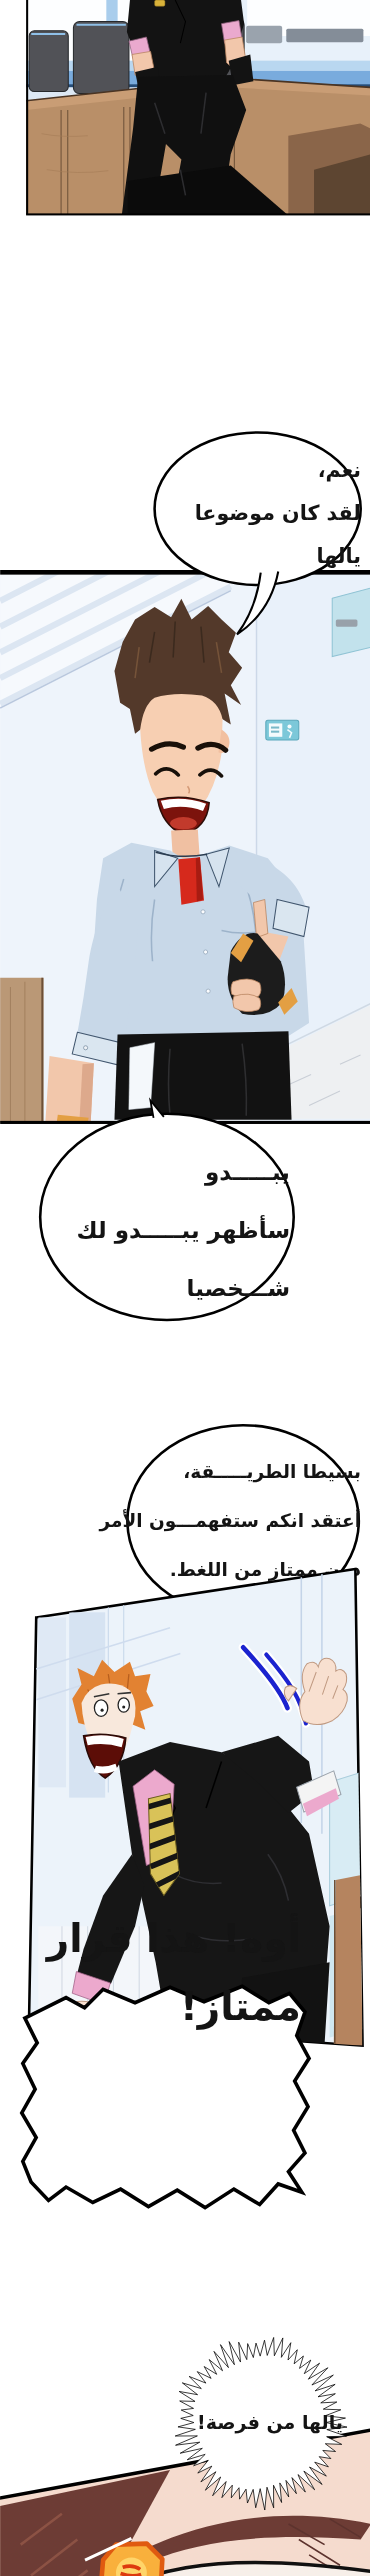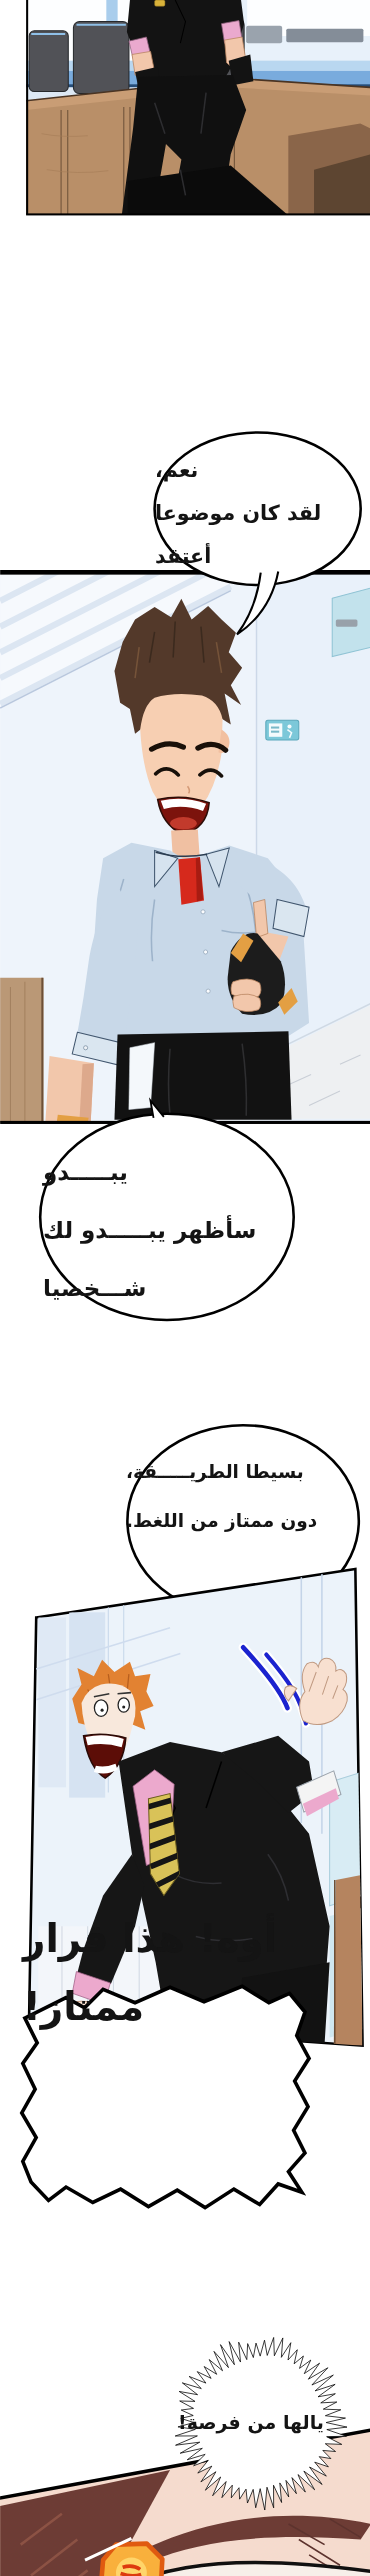--- a/index.html
+++ b/index.html
@@ -1,19 +1,19 @@
 <!DOCTYPE html>
 <html lang="ar" style="font-size:8.2px"><head>
 <meta charset="utf-8">
 <style>
   html,body{margin:0;padding:0;background:#ffffff;}
   .page{position:relative;width:371px;height:2763px;background:#fff;overflow:hidden;
         font-family:"DejaVu Sans","Liberation Sans",sans-serif;}
   .abs{position:absolute;display:block;}
-  .btxt{position:absolute;direction:rtl;text-align:left;color:#141414;
+  .btxt{position:absolute;direction:rtl;text-align:right;color:#141414;
         font-weight:bold;font-family:"DejaVu Sans","Liberation Sans",sans-serif;}
   .btxt div{white-space:nowrap;}
   .t1{left:155px;top:449px;width:206px;font-size:20.6px;line-height:43px;}
   .t2{left:43px;top:1143px;width:247px;font-size:23px;line-height:58px;}
   .t3{left:126px;top:1447px;width:235px;font-size:18.5px;line-height:49px;}
   .t4{left:23px;top:1905px;width:278px;font-size:39px;line-height:68px;}
   .t5{left:178px;top:2411px;width:165px;font-size:19px;line-height:23px;}
 </style>
 </head>
 <body>
@@ -142,38 +142,39 @@
     <rect x="0" y="1070" width="720" height="6" fill="#000"></rect>
   </svg>
 
   <svg class="abs" style="left:0;top:422px" width="371" height="227" viewBox="0 0 720 440">
     <ellipse cx="500" cy="168" rx="200" ry="148" fill="#fff" stroke="#000" stroke-width="5"></ellipse>
     <path d="M506,292 C500,340 486,378 460,412 C505,382 530,342 540,290" fill="#fff" stroke="#000" stroke-width="4"></path>
   </svg>
   <div class="btxt t1">
     <div>نعم،</div>
     <div>لقد كان موضوعا</div>
-    <div>أعتقد</div>
+    <div>يالها</div>
   </div>
 
   <svg class="abs" style="left:0;top:1092px" width="371" height="258" viewBox="0 0 720 500">
     <ellipse cx="324" cy="242" rx="246" ry="200" fill="#fff" stroke="#000" stroke-width="5"></ellipse>
     <path d="M298,50 L292,16 L318,48" fill="#fff" stroke="#000" stroke-width="3.5"></path>
   </svg>
   <div class="btxt t2">
     <div>يبـــــدو</div>
     <div>سأظهر يبـــــدو لك</div>
     <div>شـــخصيا</div>
   </div>
 
   <svg class="abs" style="left:0;top:1417px" width="371" height="216" viewBox="0 0 720 420">
     <ellipse cx="472" cy="202" rx="225" ry="186" fill="#fff" stroke="#000" stroke-width="5"></ellipse>
   </svg>
   <div class="btxt t3">
     <div>بسيطا الطريـــــقة،</div>
+    <div>أعتقد انكم ستفهمـــون الأمر</div>
     <div>دون ممتاز من اللغط.</div>
   </div>
 
   <svg class="abs" style="left:0;top:1566px" width="371" height="489" viewBox="0 0 720 950">
     <defs>
       <clipPath id="p3c">
           <polygon points="70,100 690,6 704,932 56,886"></polygon>
         </clipPath>
       <clipPath id="tiec">
           <polygon points="288,452 330,442 348,598 318,640 292,598"></polygon>

